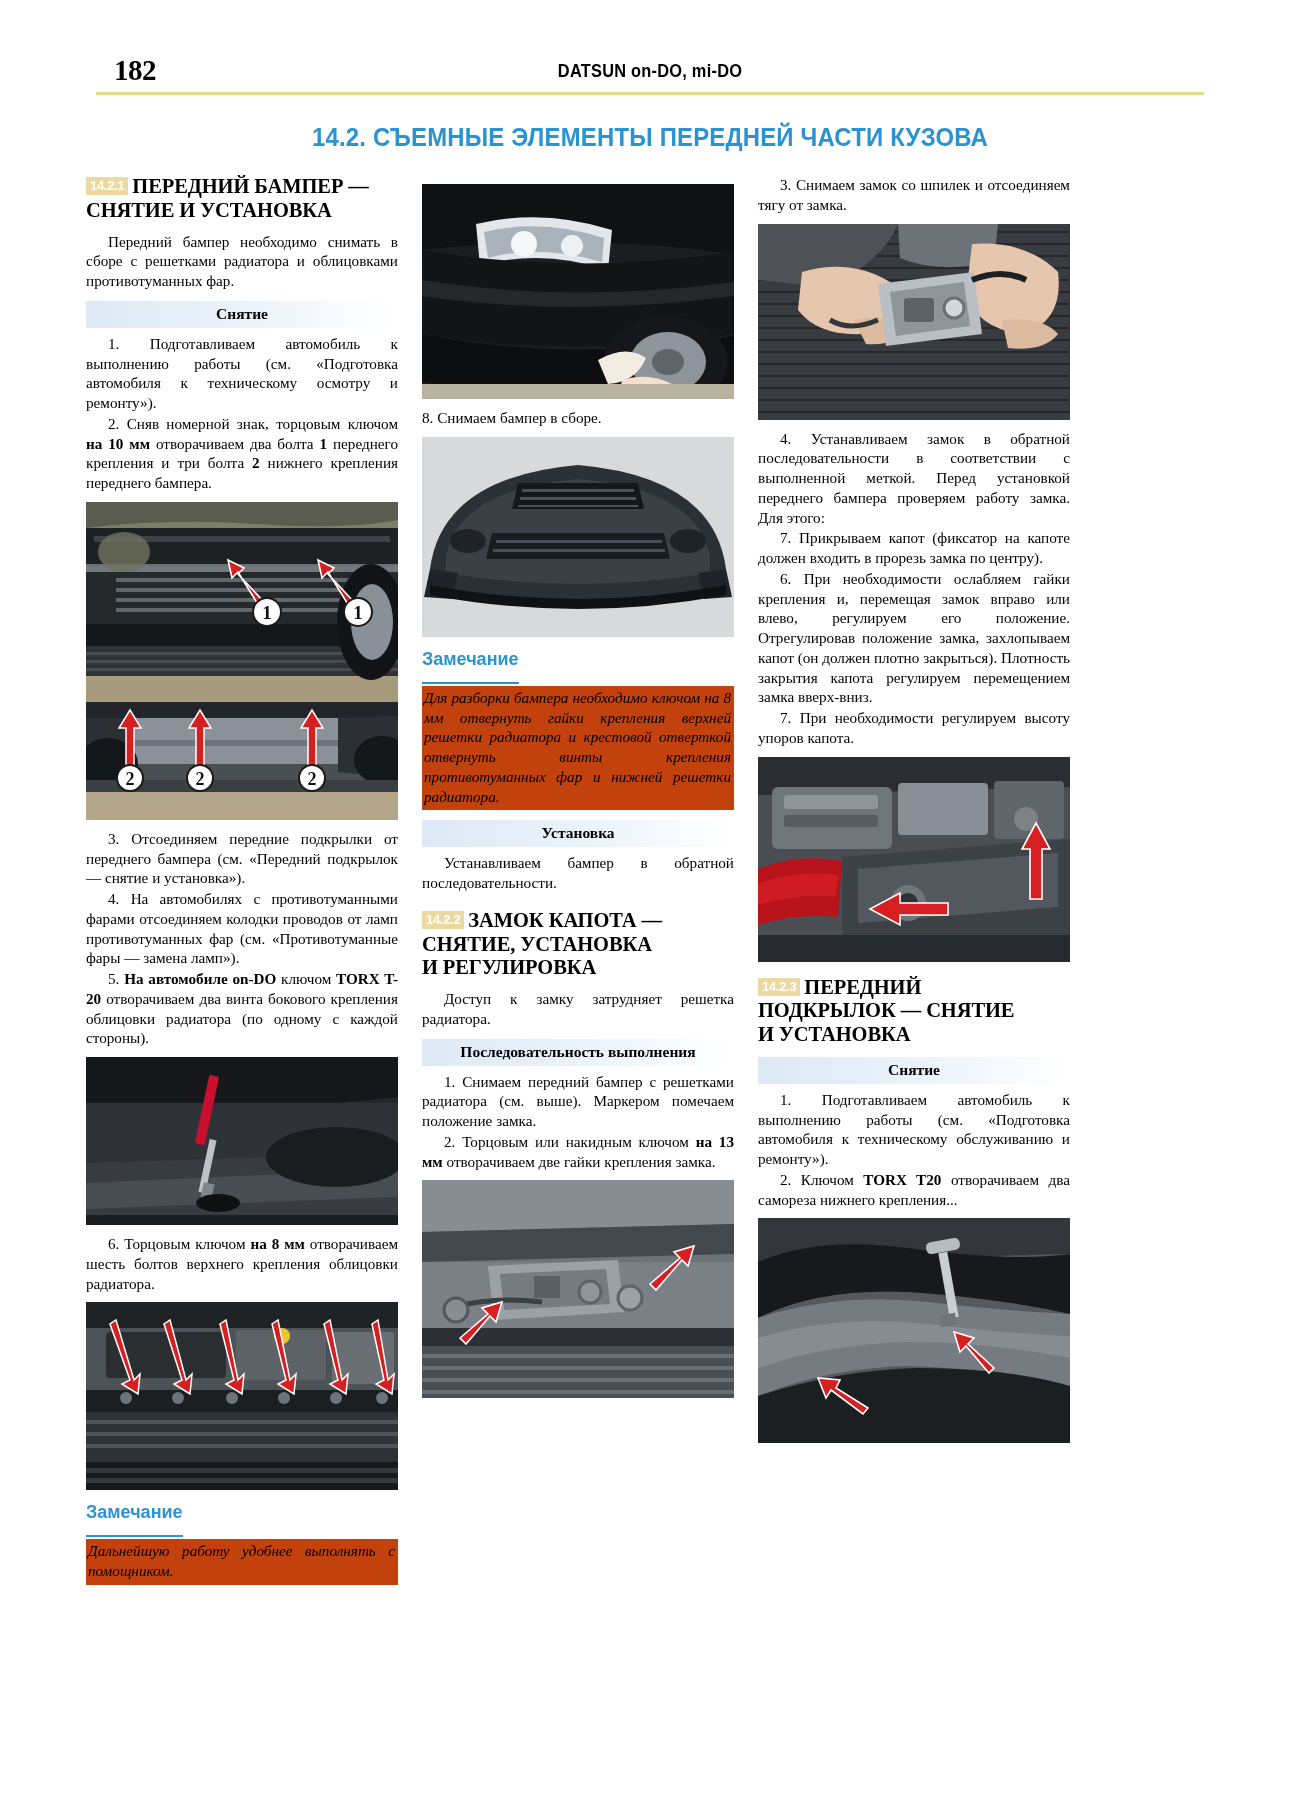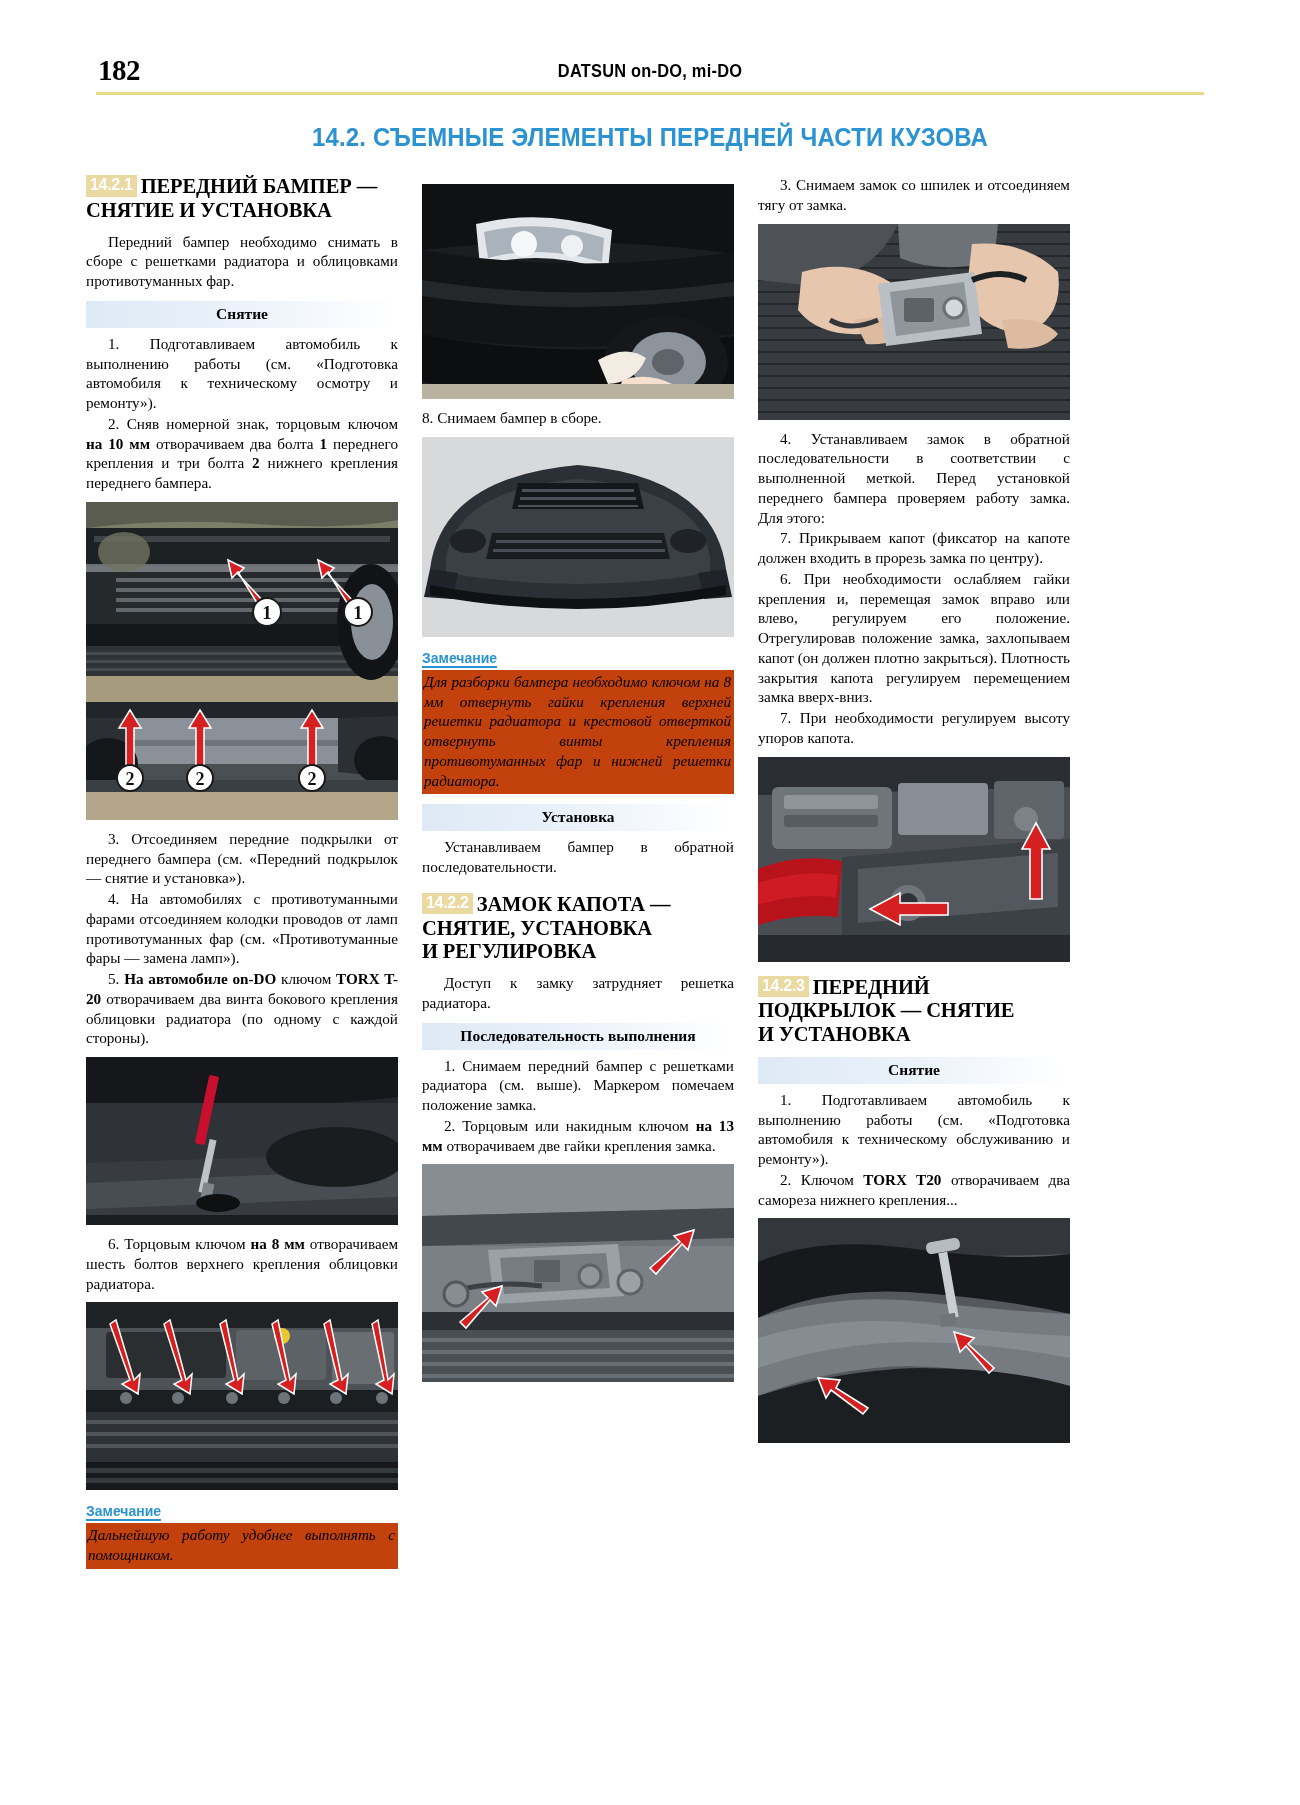--- a/index.html
+++ b/index.html
@@ -21,21 +21,21 @@
     padding: 52px 80px 40px 80px;
   }
 
   
   .pg-header {
     position: relative;
     height: 46px;
   }
   .pg-num {
     position: absolute;
-    left: 18px; top: 2px;
+    left: 34px; top: 2px;
     font-size: 29px;
     font-weight: bold;
     font-family: "Liberation Serif", serif;
     letter-spacing: -0.5px;
   }
   .pg-model {
     position: absolute;
     left: 0; right: 0; top: 8px;
     text-align: center;
     font-size: 19px;
@@ -99,21 +99,21 @@
     line-height: 1.16;
     margin: 0;
     letter-spacing: -0.1px;
   }
   .badge {
     display: inline-block;
     background: #ead9a0;
     color: #ffffff;
     font-family: "Liberation Sans Narrow", "Liberation Sans", sans-serif;
     font-weight: bold;
-    font-size: 16px;
+    font-size: 13px;
     padding: 1px 4px 2px 4px;
     vertical-align: 3px;
     margin-right: 4px;
     letter-spacing: -0.3px;
   }
 
   .bar {
     background: linear-gradient(to right, #dde9f5 0%, #e9f1fa 45%, #ffffff 100%);
     text-align: center;
     font-weight: bold;
@@ -121,25 +121,25 @@
     padding: 4px 0 5px 0;
     margin: 10px 0 6px 0;
     font-family: "Liberation Serif", serif;
   }
 
   
   .note { margin: 12px 0 8px 0; }
   .note-title {
     color: #2b93d1;
     font-weight: bold;
-    font-size: 14px;
+    font-size: 18px;
     font-family: "Liberation Sans Narrow", "Liberation Sans", sans-serif;
     border-bottom: 2px solid #2b93d1;
     display: inline-block;
-    padding-bottom: 0px;
+    padding-bottom: 12px;
     margin-bottom: 2px;
   }
   .note-body {
     background: #c2410c;
     font-style: italic;
     font-size: 15.2px;
     line-height: 1.30;
     text-align: justify;
     padding: 2px 3px 4px 2px;
     font-family: "Liberation Serif", serif;

